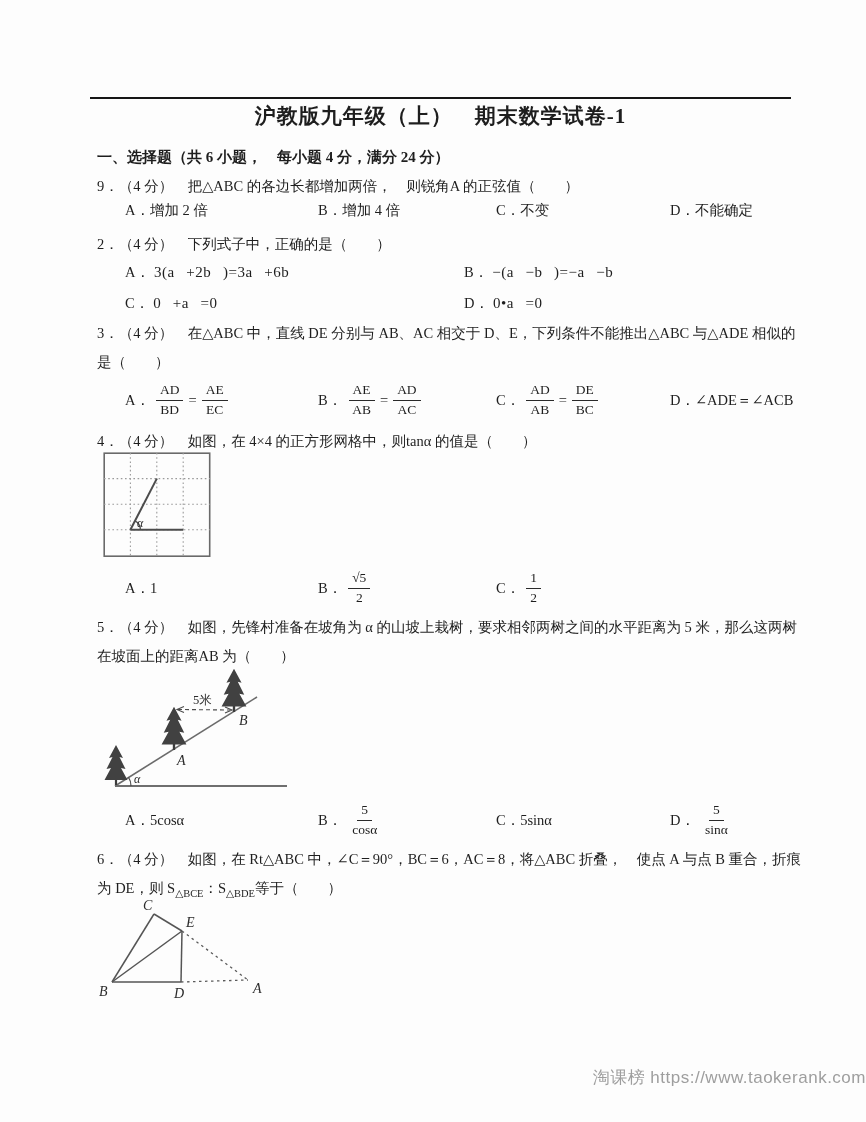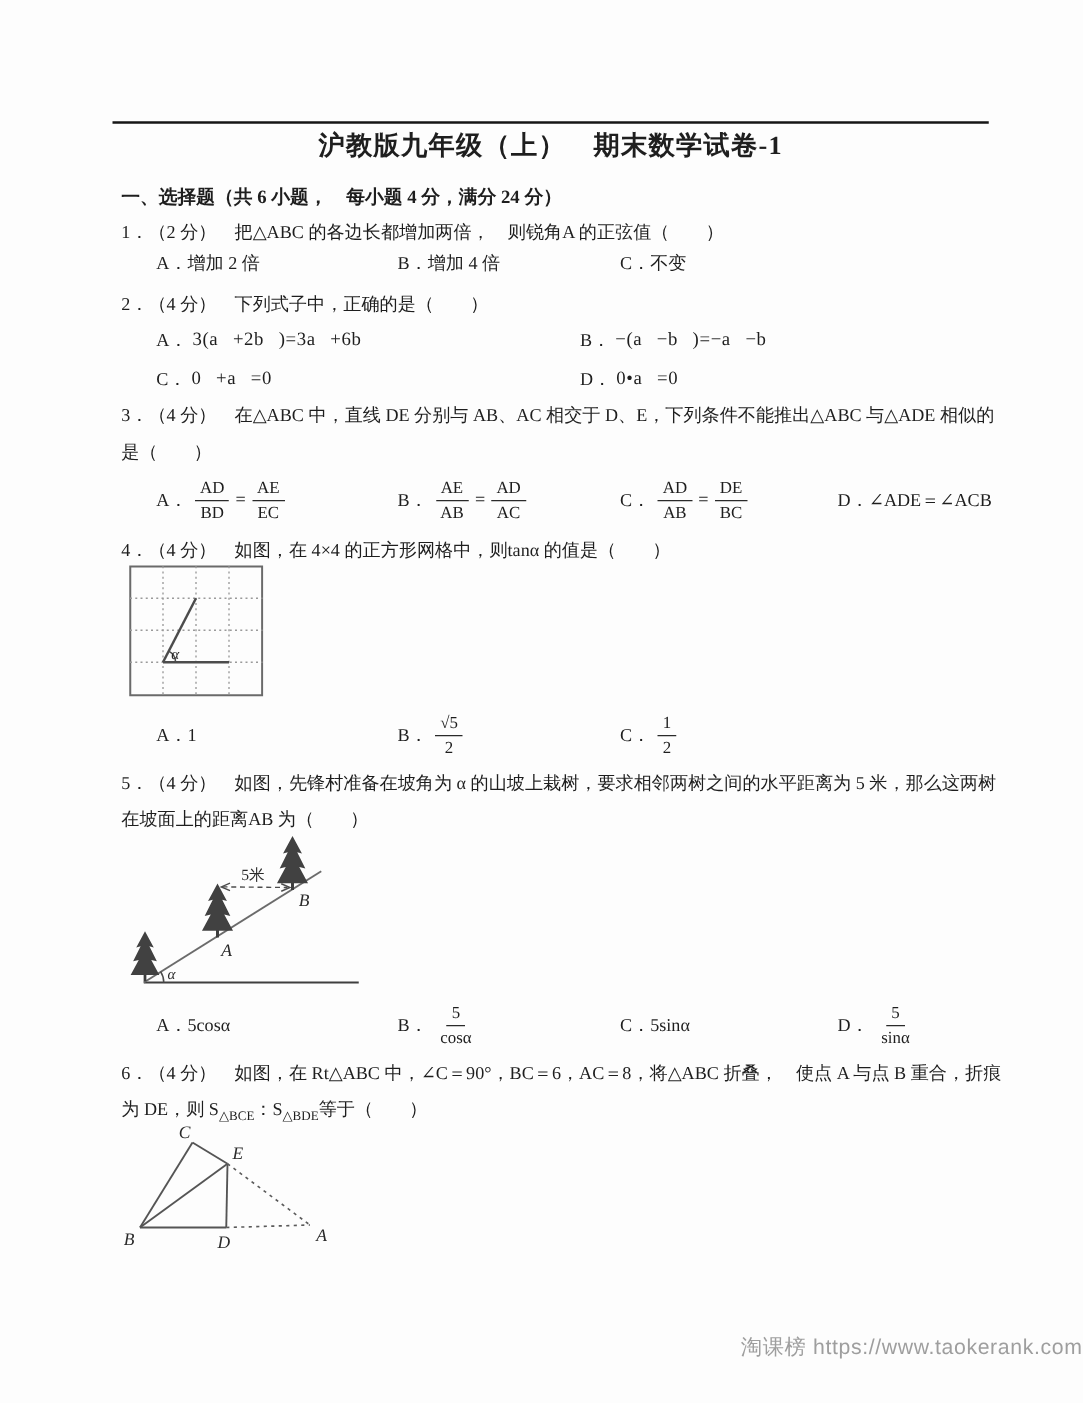--- a/index.html
+++ b/index.html
@@ -39,25 +39,26 @@
 </style>
 </head>
 <body>
 
 <div class="abs rule"></div>
 
 <div class="abs title">沪教版九年级（上）　期末数学试卷-1</div>
 
 <div class="abs sec-heading">一、选择题（共 6 小题，　每小题 4 分，满分 24 分）</div>
 
-<div class="abs qtext" style="top:172px">1．（2 分）　把△ABC 的各边长都增加两倍，　则锐角A 的正弦值（　　）</div>
+<div class="abs qtext" style="top:172px">9．（4 分）　把△ABC 的各边长都增加两倍，　则锐角A 的正弦值（　　）</div>
 <div class="abs opts opts4" style="top:201px">
   <span class="opt c1">A．增加 2 倍</span>
   <span class="opt c2">B．增加 4 倍</span>
   <span class="opt c3">C．不变</span>
+  <span class="opt c4">D．不能确定</span>
 </div>
 
 <div class="abs qtext" style="top:230px">2．（4 分）　下列式子中，正确的是（　　）</div>
 <div class="abs opts q2row" style="top:257px">
   <span class="opt q2c1">
     <span class="olabel">A．</span>
     <span class="q2formula">3(a⃗+2b⃗)=3a⃗+6b⃗</span>
   </span>
   <span class="opt q2c2">
     <span class="olabel">B．</span>

